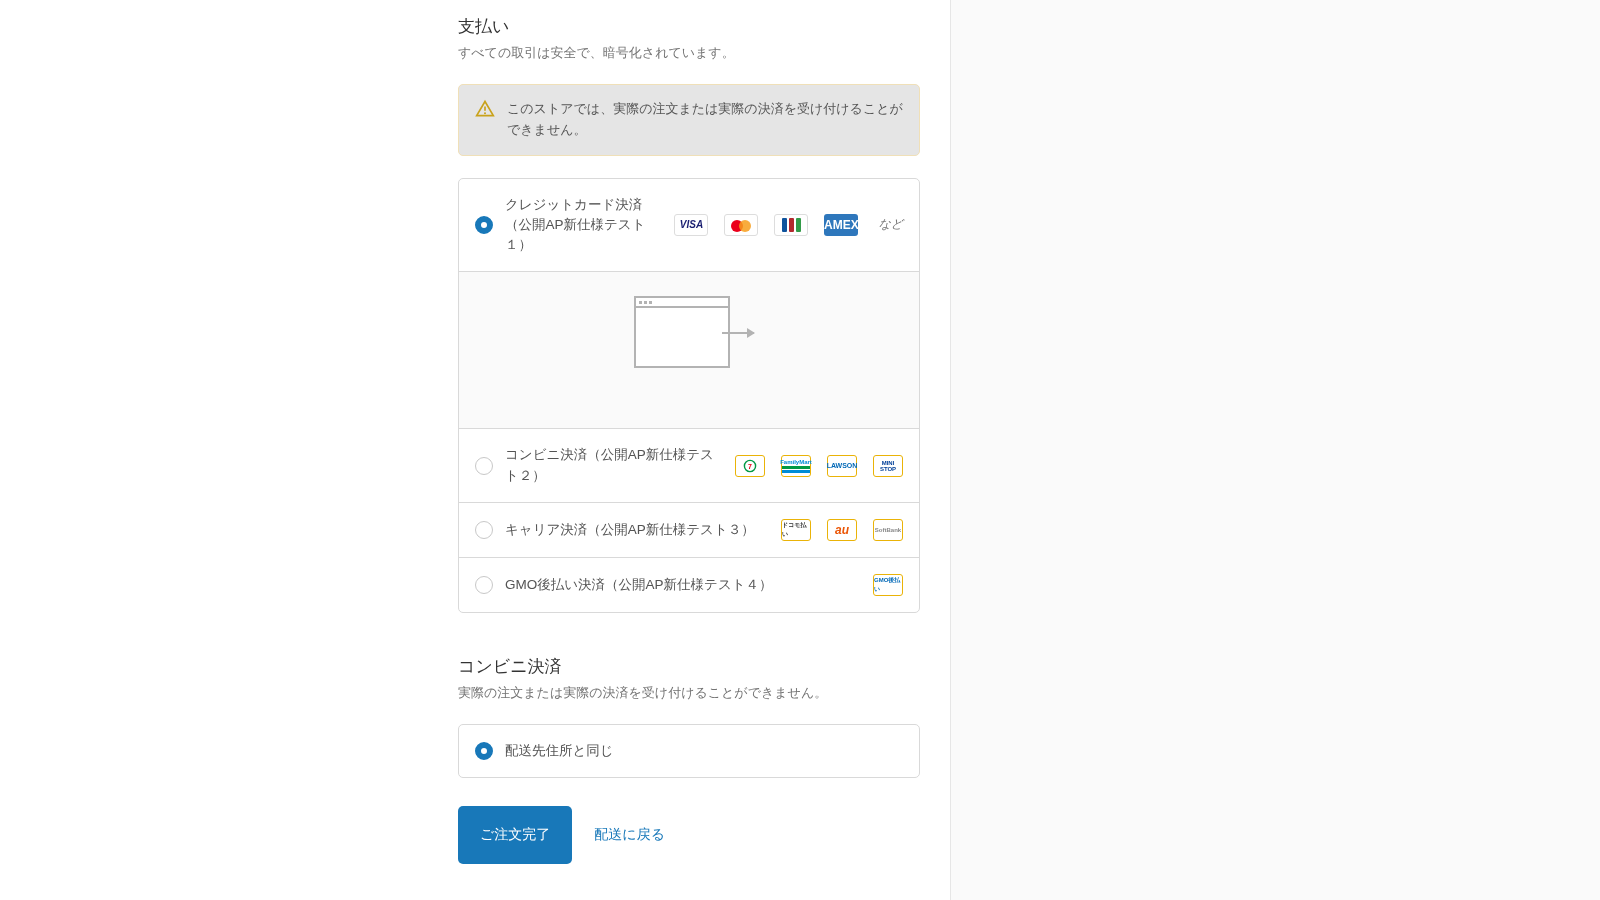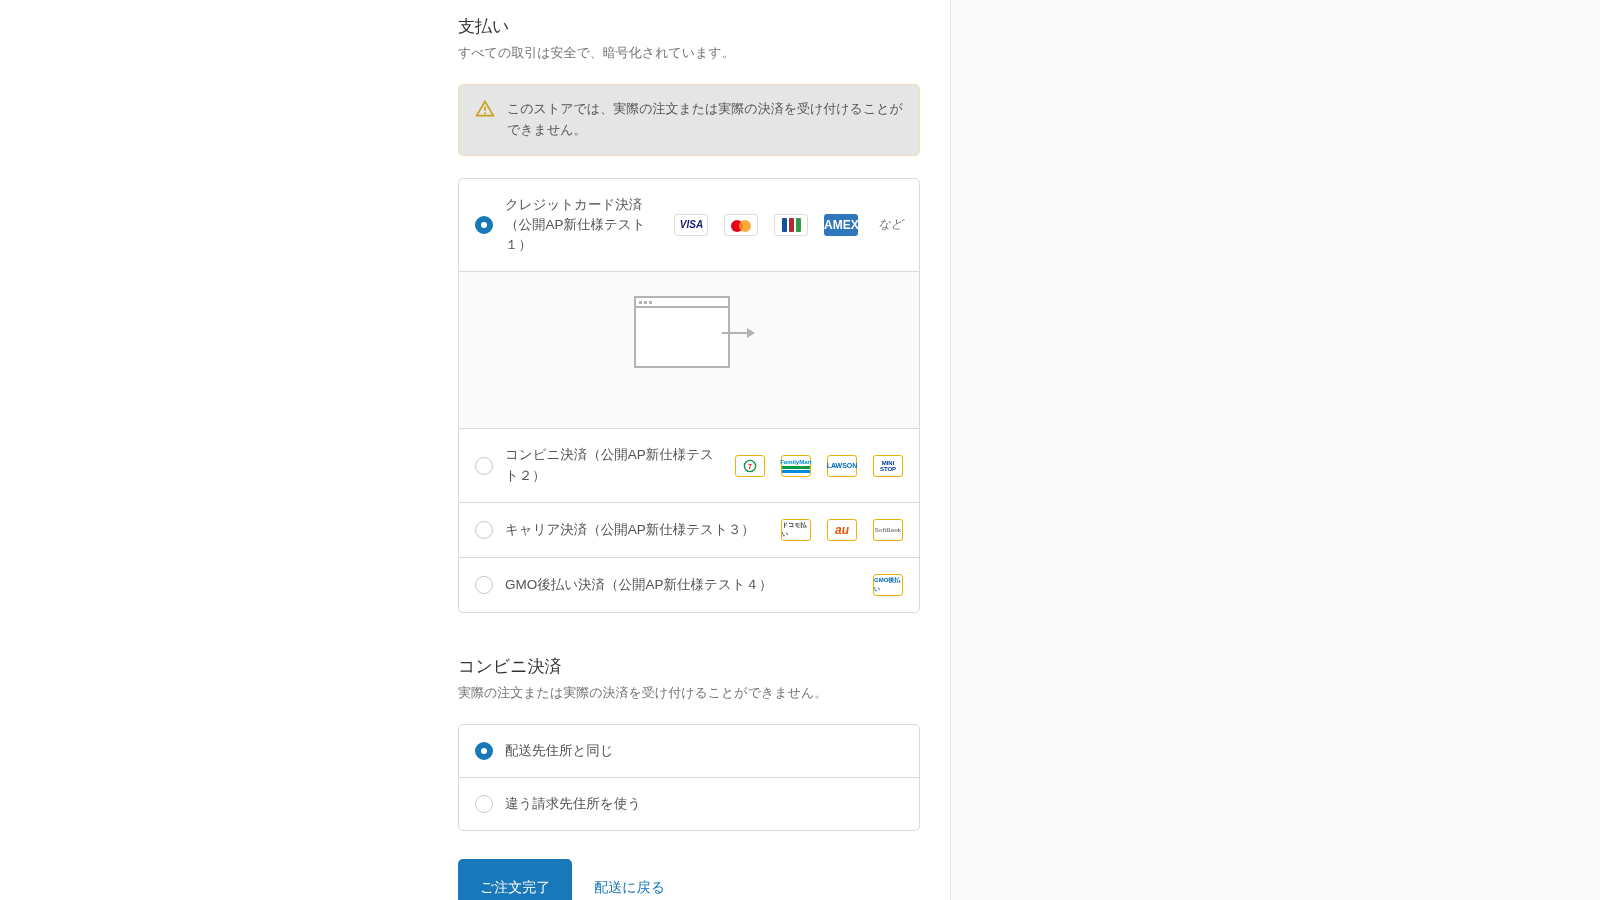--- a/index.html
+++ b/index.html
@@ -247,24 +247,20 @@
     </div>
 
     <h2 class="section-title">コンビニ決済</h2>
     <p class="section-sub">実際の注文または実際の決済を受け付けることができません。</p>
 
     <div class="option-group" style="margin-bottom:28px;">
       <div class="option">
         <span class="radio checked"></span>
         <span class="option-label">配送先住所と同じ</span>
       </div>
-      <div class="option">
-        <span class="radio"></span>
-        <span class="option-label">違う請求先住所を使う</span>
-      </div>
     </div>
 
     <div class="actions">
       <button class="btn-primary">ご注文完了</button>
       <a class="btn-link">配送に戻る</a>
     </div>
 
   </div>
 </div>
 <div class="side"></div>

